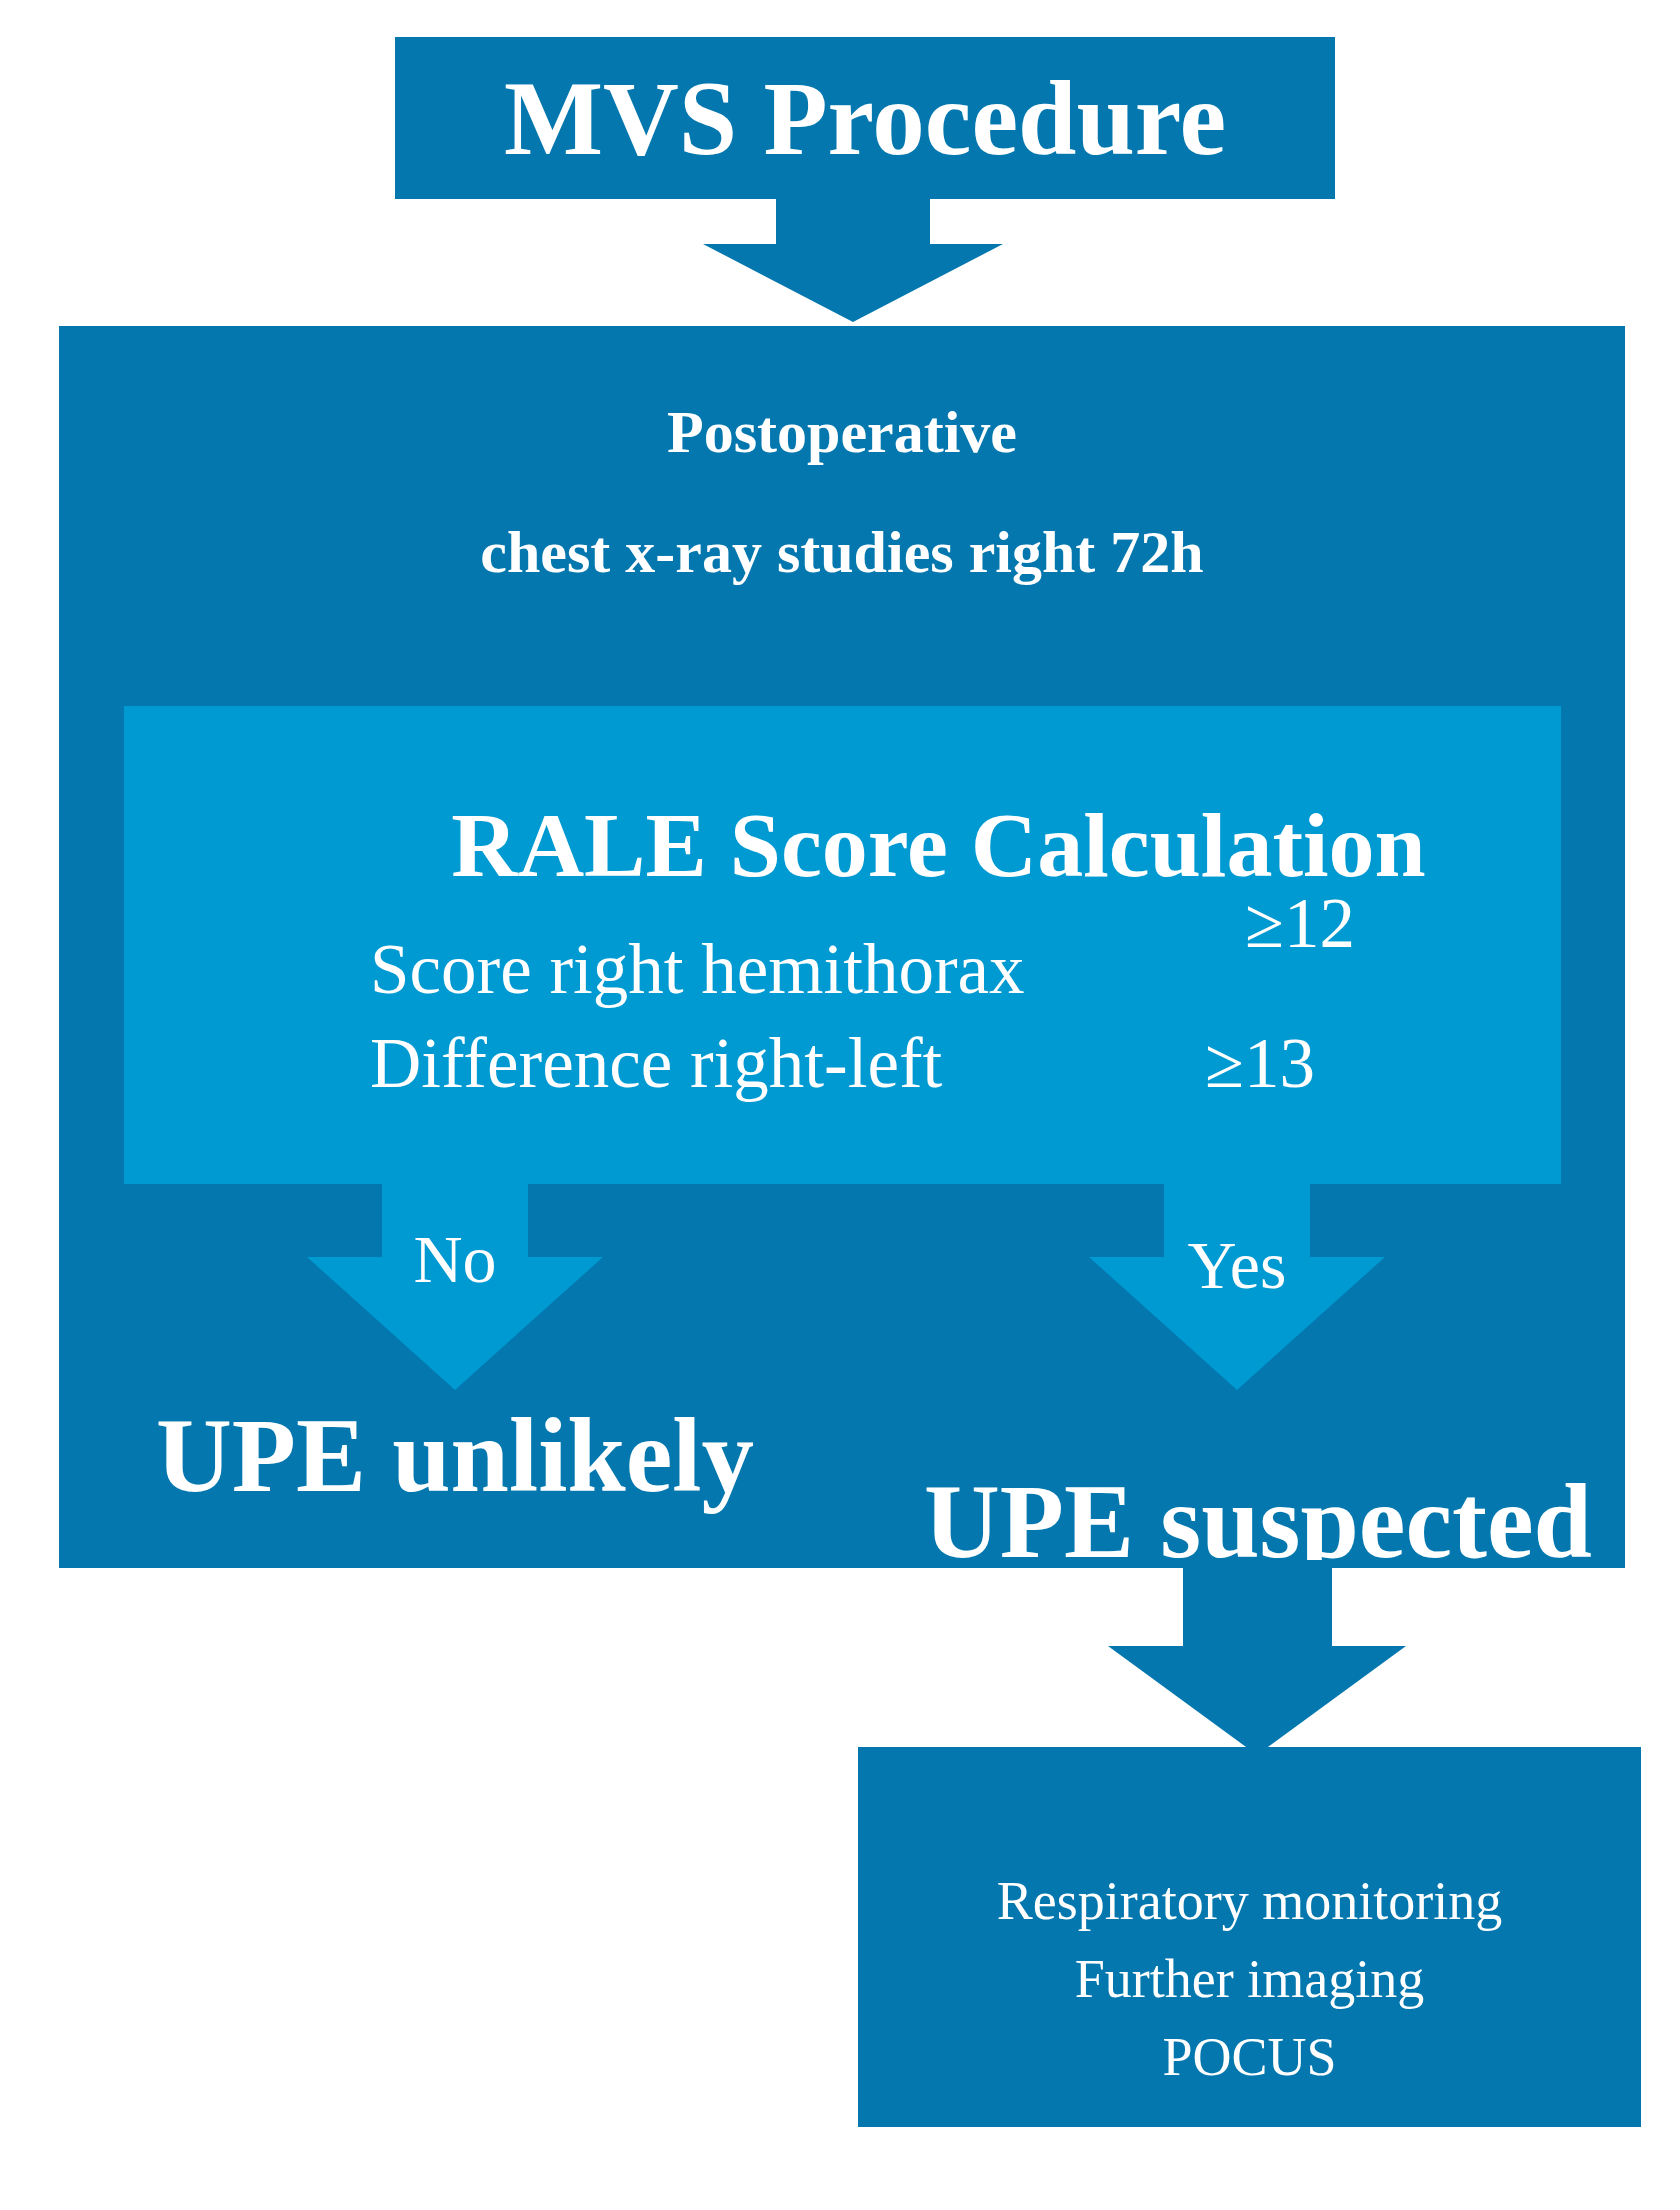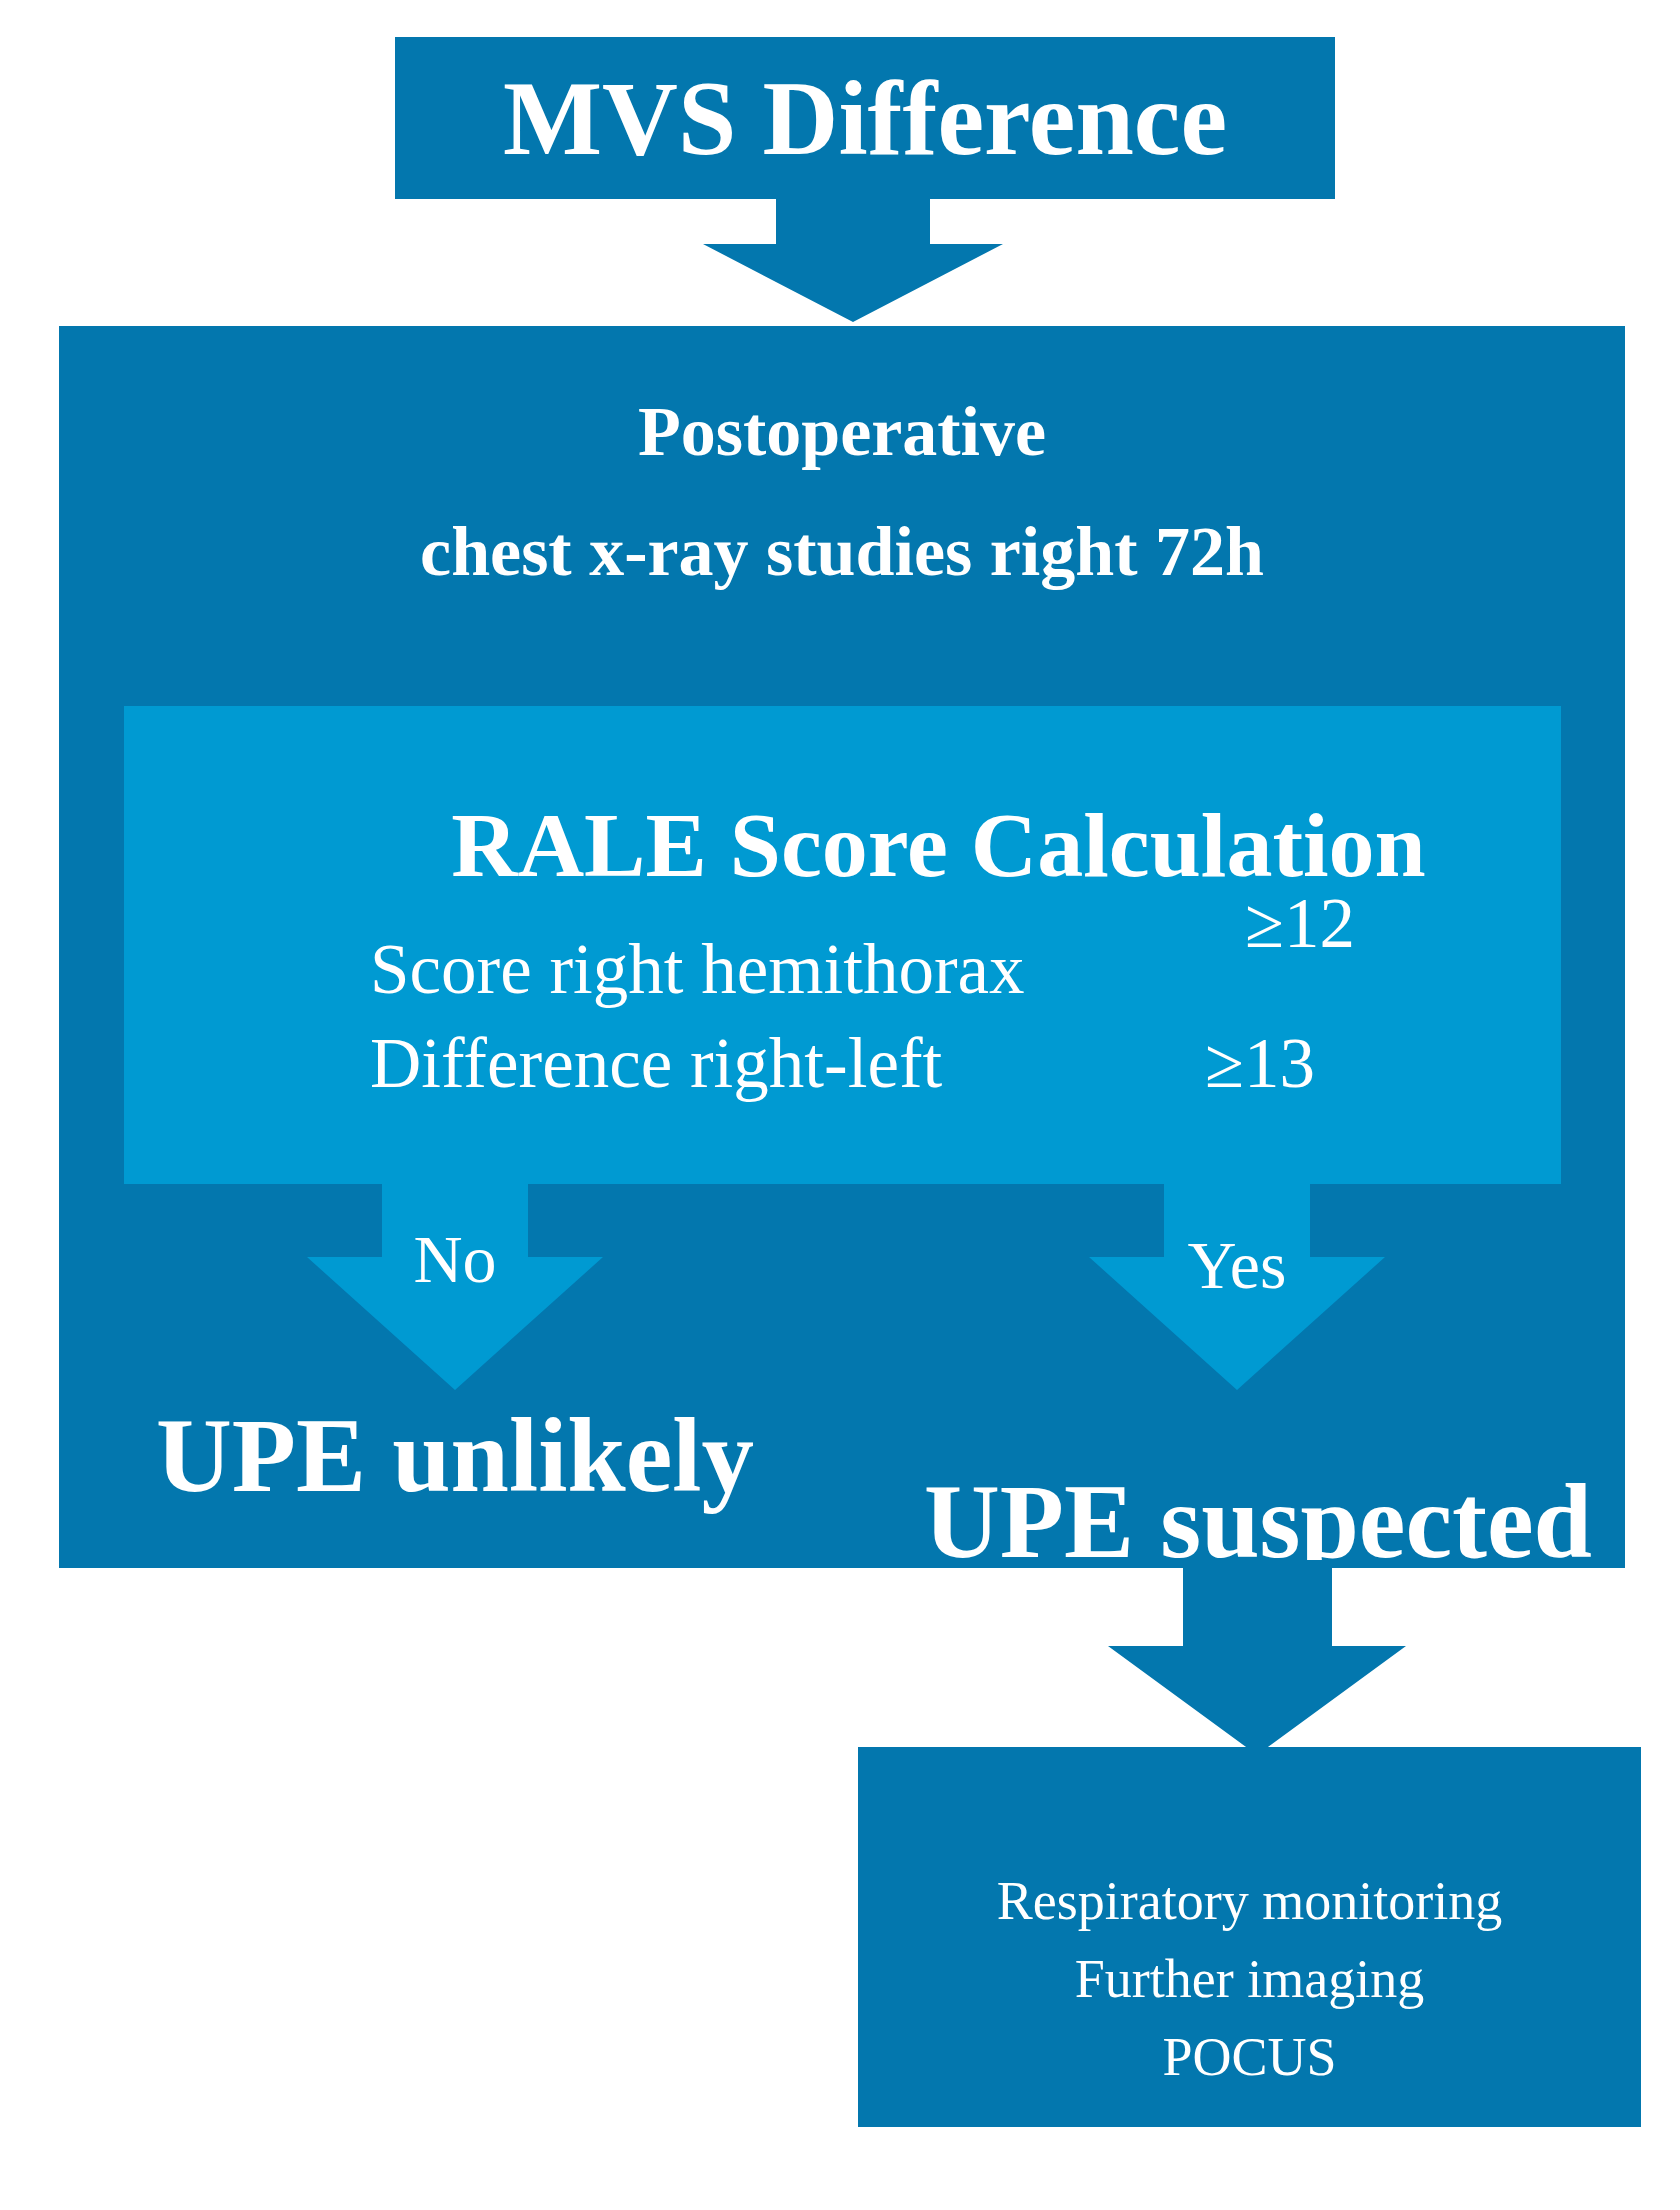--- a/index.html
+++ b/index.html
@@ -23,21 +23,21 @@
   .box-light{background:var(--box-light);}
   .ctr{display:flex;align-items:center;justify-content:center;text-align:center;}
   .bold{font-weight:bold;}
   svg.arrow{display:block;position:absolute;}
   svg.arrow-dark polygon{fill:var(--box-dark);}
   svg.arrow-light polygon{fill:var(--box-light);}
 
   .mvs-box{left:395px;top:37px;width:940px;height:162px;font-size:105px;}
   .outer-box{left:59px;top:326px;width:1566px;height:1242px;}
   .outer-heading{left:59px;top:372px;width:1566px;text-align:center;
-                 font-size:70px;line-height:120px;font-weight:bold;}
+                 font-size:60px;line-height:120px;font-weight:bold;}
   .inner-box{left:124px;top:706px;width:1437px;height:478px;}
   .rale-heading{left:124px;top:795px;width:1629px;text-align:center;
                 font-size:92px;font-weight:bold;line-height:1.1;}
   .crit{font-size:71px;line-height:1.1;white-space:nowrap;}
   .crit-label-1{left:370px;top:930px;}
   .crit-value-1{left:1205px;top:884px;margin-left:40px;}
   .crit-label-2{left:370px;top:1024px;}
   .crit-value-2{left:1205px;top:1024px;}
   .branch-label{font-size:68px;width:200px;text-align:center;line-height:1.1;}
   .label-no{left:355px;top:1222px;}
@@ -51,21 +51,21 @@
                   font-size:96px;font-weight:bold;line-height:1.1;}
   .followup-items{left:858px;top:1862px;width:783px;text-align:center;
                   font-size:54px;line-height:78px;}
 </style>
 </head>
 <body>
 
 <div class="canvas">
 
   <div class="abs box-dark ctr bold mvs-box">
-    <span>MVS Difference</span>
+    <span>MVS Procedure</span>
   </div>
 
   <svg class="arrow arrow-dark" style="left:703px;top:196px;" width="300" height="126" viewBox="0 0 300 126">
     <polygon points="73,0 227,0 227,48 300,48 150,126 0,48 73,48"></polygon>
   </svg>
 
   <div class="abs box-dark outer-box"></div>
 
   <div class="abs outer-heading">
     <div>Postoperative</div>

